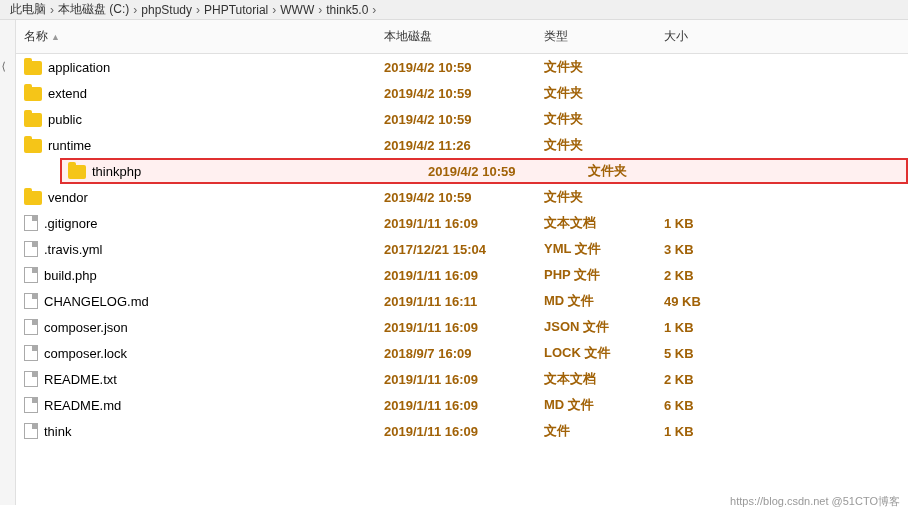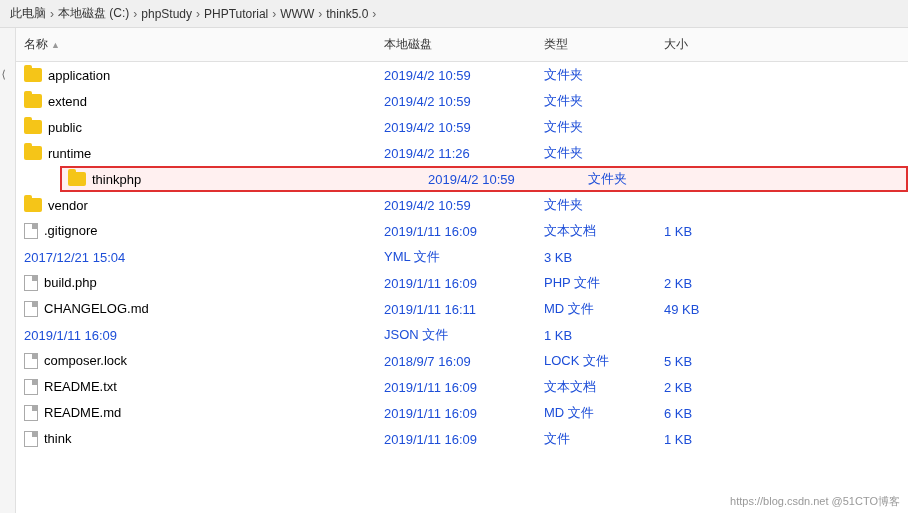--- a/index.html
+++ b/index.html
@@ -14,21 +14,21 @@
     }
 
     
     .breadcrumb-bar {
       display: flex;
       align-items: center;
       padding: 6px 10px;
       background: #f0f0f0;
       border-bottom: 1px solid #ddd;
       gap: 4px;
-      height: 28px;
+      height: 20px;
     }
     .breadcrumb-item {
       color: #333;
       font-size: 12px;
       cursor: pointer;
     }
     .breadcrumb-sep {
       color: #666;
       font-size: 12px;
     }
@@ -99,21 +99,21 @@
     }
     .file-row.highlighted {
       background: #fff0f0;
       outline: 2px solid #e03030;
       outline-offset: -2px;
       margin-left: 44px;
     }
 
     .file-name-cell {
       display: flex;
-      align-items: flex-start;
+      align-items: flex-end;
       gap: 6px;
       padding: 2px 8px;
       font-size: 13px;
     }
     .folder-icon {
       display: inline-block;
       width: 18px;
       height: 14px;
       background: #f5c518;
       border-radius: 0 2px 2px 2px;
@@ -146,21 +146,22 @@
       width: 4px;
       height: 4px;
       background: #aaa;
       border-left: 1px solid #aaa;
       border-bottom: 1px solid #aaa;
     }
 
     .file-cell {
       padding: 2px 8px;
       font-size: 13px;
-      color: #1d4ed8;
+      color: #a16207;
+      font-weight: bold;
     }
 
     
     .watermark {
       position: absolute;
       bottom: 8px;
       right: 8px;
       font-size: 11px;
       color: #999;
     }
@@ -265,20 +266,24 @@
         <div class="file-row">
           <div class="file-name-cell">
             <span class="file-doc-icon"></span>
             <span>.gitignore</span>
           </div>
           <div class="file-cell">2019/1/11 16:09</div>
           <div class="file-cell">文本文档</div>
           <div class="file-cell">1 KB</div>
         </div>
         <div class="file-row">
+          <div class="file-name-cell">
+            <span class="file-doc-icon"></span>
+            <span>.travis.yml</span>
+          </div>
           <div class="file-cell">2017/12/21 15:04</div>
           <div class="file-cell">YML 文件</div>
           <div class="file-cell">3 KB</div>
         </div>
         <div class="file-row">
           <div class="file-name-cell">
             <span class="file-doc-icon"></span>
             <span>build.php</span>
           </div>
           <div class="file-cell">2019/1/11 16:09</div>
@@ -288,20 +293,24 @@
         <div class="file-row">
           <div class="file-name-cell">
             <span class="file-doc-icon"></span>
             <span>CHANGELOG.md</span>
           </div>
           <div class="file-cell">2019/1/11 16:11</div>
           <div class="file-cell">MD 文件</div>
           <div class="file-cell">49 KB</div>
         </div>
         <div class="file-row">
+          <div class="file-name-cell">
+            <span class="file-doc-icon"></span>
+            <span>composer.json</span>
+          </div>
           <div class="file-cell">2019/1/11 16:09</div>
           <div class="file-cell">JSON 文件</div>
           <div class="file-cell">1 KB</div>
         </div>
         <div class="file-row">
           <div class="file-name-cell">
             <span class="file-doc-icon"></span>
             <span>composer.lock</span>
           </div>
           <div class="file-cell">2018/9/7 16:09</div>

